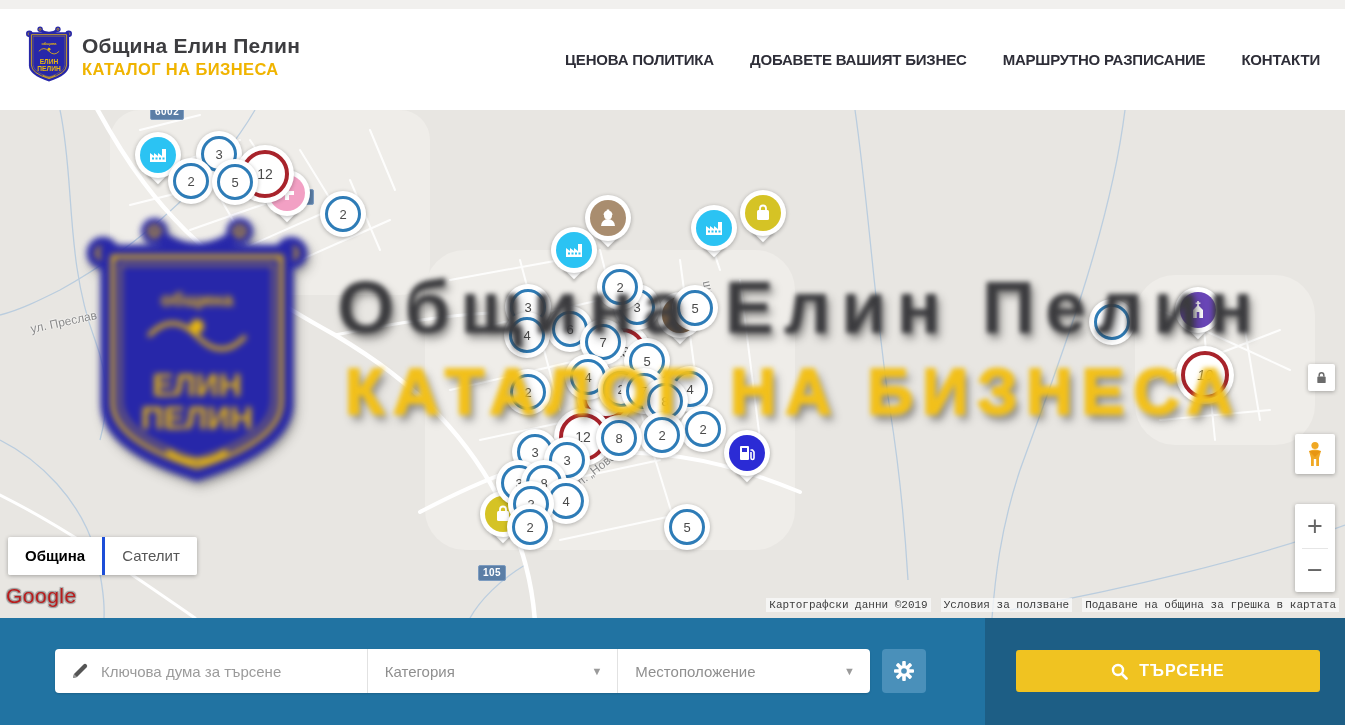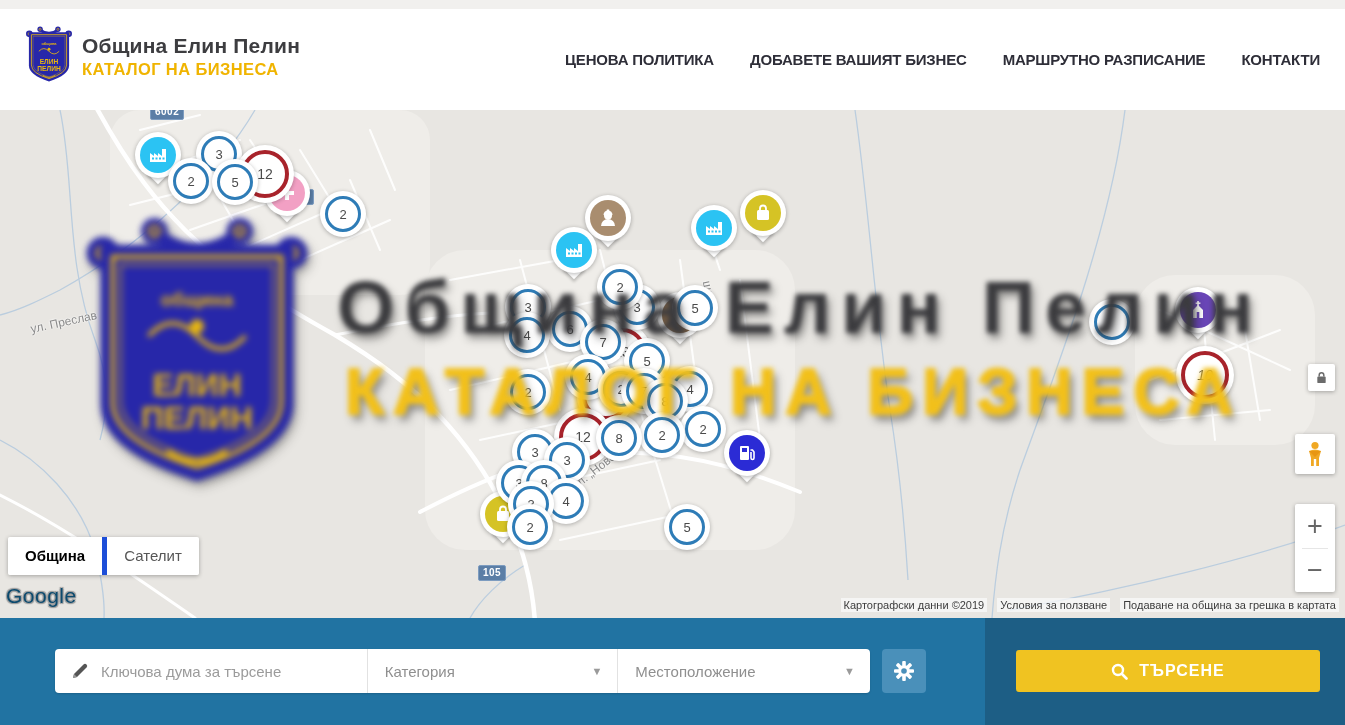--- a/index.html
+++ b/index.html
@@ -45,26 +45,26 @@
   .wm-shield{filter:blur(3px) drop-shadow(3px 5px 5px rgba(40,40,40,.45));}
   .wm-line1{font-size:74px;font-weight:700;color:#3b3b3e;letter-spacing:10px;white-space:nowrap;
     filter:blur(2.6px);text-shadow:3px 5px 7px rgba(30,30,30,.5);}
   .wm-line2{font-size:64px;font-weight:700;color:#f2c01a;-webkit-text-stroke:2px #f2c01a;
     letter-spacing:9px;white-space:nowrap;filter:blur(2.4px);text-shadow:4px 6px 7px rgba(40,40,40,.55);}
   
   .maptype{position:absolute;left:8px;top:427px;display:flex;box-shadow:0 1px 4px rgba(0,0,0,.3);
     border-radius:2px;overflow:hidden;}
   .maptype .btn{background:#fff;height:38px;line-height:38px;padding:0 17px;font-size:15px;cursor:pointer;}
   .maptype .btn.active{font-weight:700;color:#000;}
-  .maptype .btn.idle{color:#565656;border-left:5px solid #1d4ed8;}
-  .googlelogo{position:absolute;left:6px;top:474px;font-size:21px;font-weight:500;color:#0c4a6e;
+  .maptype .btn.idle{color:#565656;border-left:3px solid #1d4ed8;}
+  .googlelogo{position:absolute;left:6px;top:474px;font-size:21px;font-weight:500;color:#b91c1c;
     letter-spacing:.5px;cursor:pointer;
     text-shadow:-1px -1px 1px #9b9b9b,1px -1px 1px #9b9b9b,-1px 1px 1px #9b9b9b,1px 1px 1px #9b9b9b;}
   .attribution{position:absolute;right:6px;top:488px;display:flex;gap:10px;font-size:11px;color:#3c3c3c;}
-  .attribution span{background:rgba(250,250,250,.75);padding:1px 3px;white-space:nowrap;}
+  .attribution span{background:rgba(250,250,250,.75);padding:1px 3px;white-space:nowrap;font-family:Liberation Mono, monospace;}
   .attribution .lnk{cursor:pointer;}
   .ctrl{position:absolute;background:#fff;border-radius:2px;box-shadow:0 1px 4px rgba(0,0,0,.3);
     display:flex;align-items:center;justify-content:center;cursor:pointer;}
   .lockbtn{left:1308px;top:254px;width:27px;height:27px;}
   .pegman{left:1295px;top:324px;width:40px;height:40px;}
   .zoomctrl{left:1295px;top:394px;width:40px;height:88px;flex-direction:column;padding:0;}
   .zoomctrl .zbtn{width:40px;height:43px;display:flex;align-items:center;justify-content:center;
     font-size:27px;color:#666;cursor:pointer;}
   .zoomctrl .zdiv{width:26px;height:1px;background:#e6e6e6;}
   

